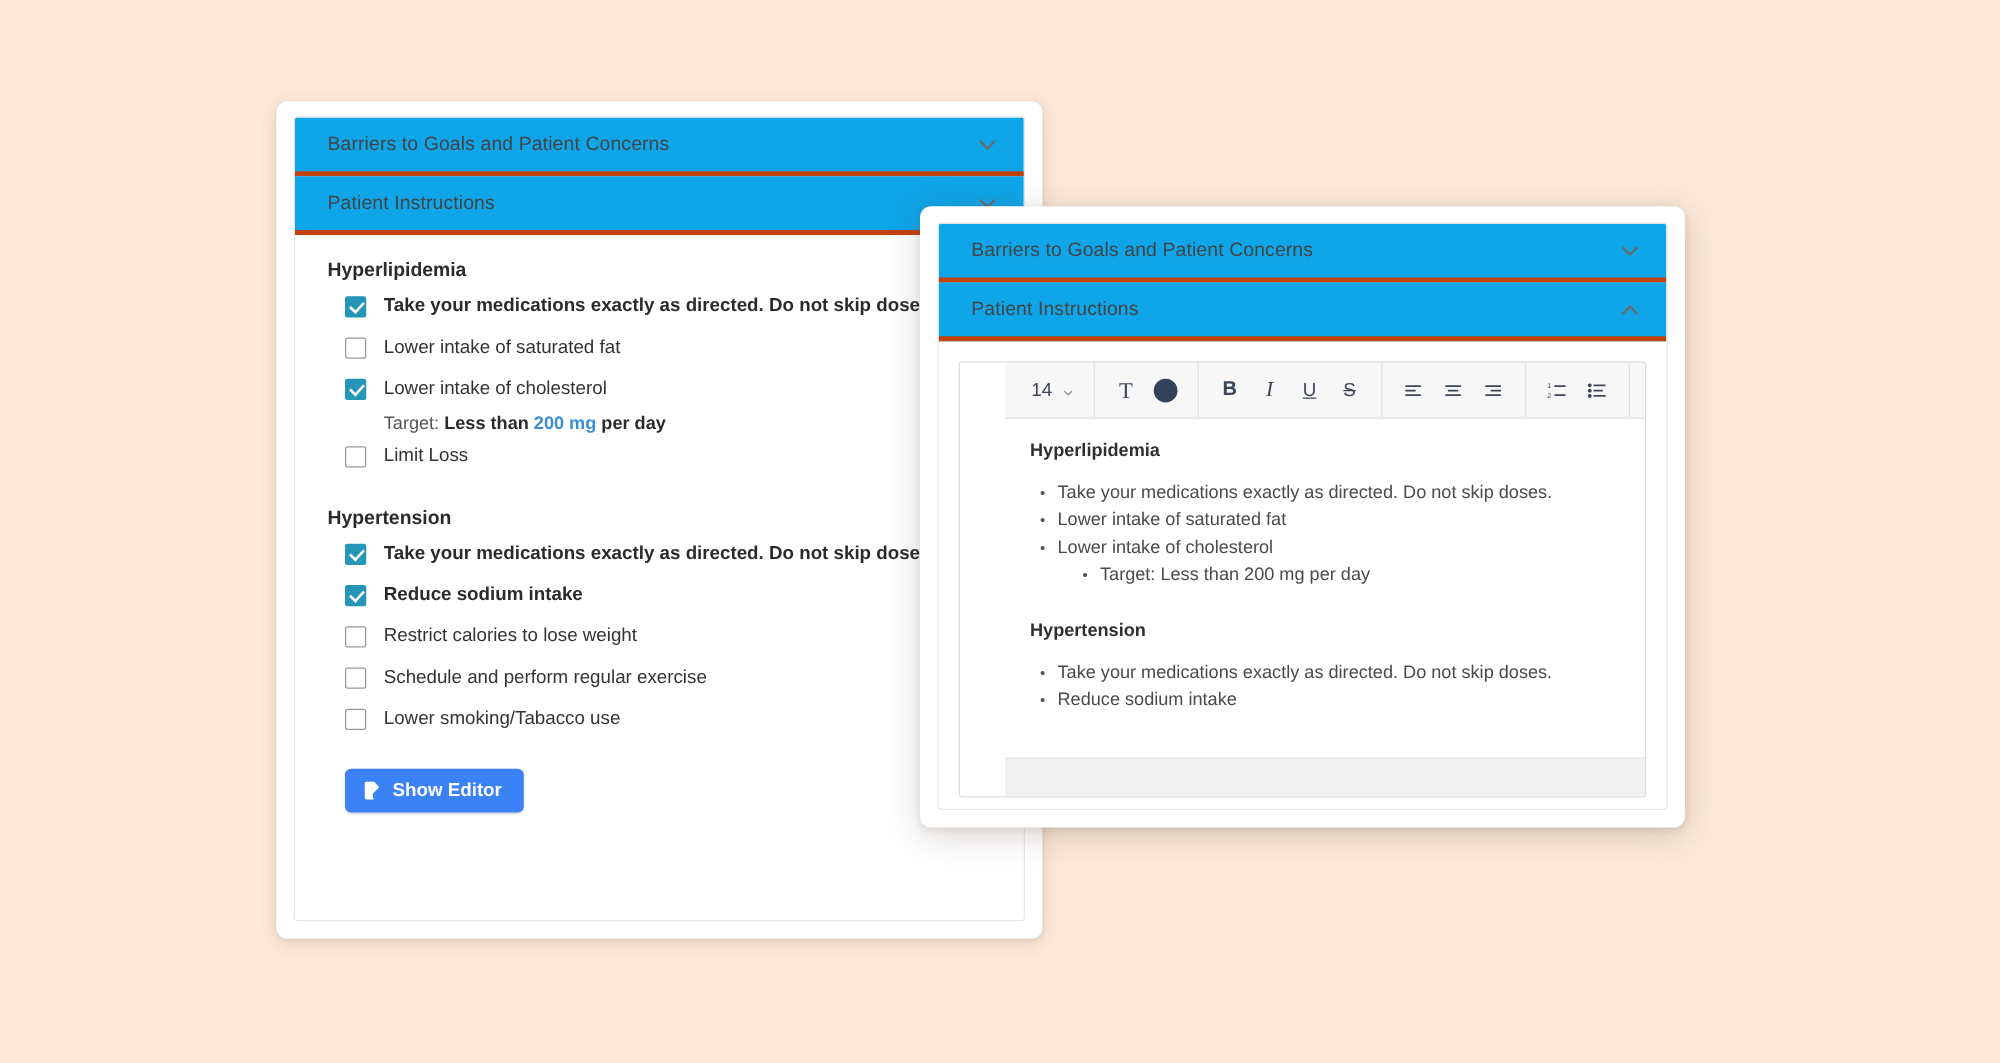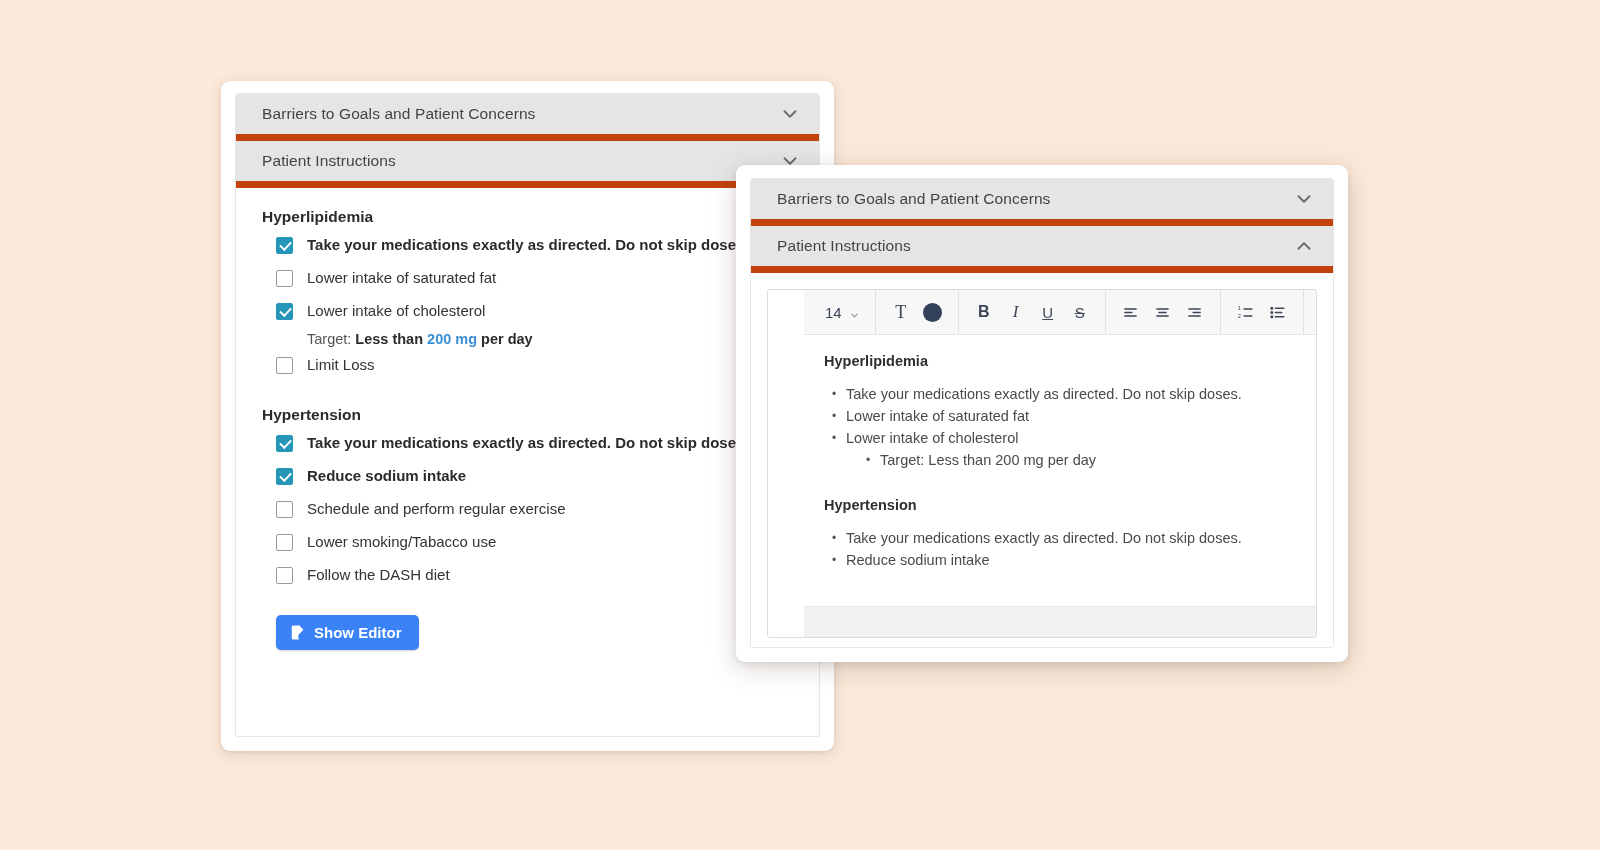--- a/index.html
+++ b/index.html
@@ -25,22 +25,22 @@
     position: absolute;
     left: 14px; top: 12px; right: 14px; bottom: 14px;
     border: 1px solid #e6e6e6;
     border-radius: 3px;
     background: #fff;
     overflow: hidden;
   }
 
   .acc-header {
     height: 47px;
-    background: #e5e5e5;
-    border-bottom: 7px solid #c2410c;
+    background: #0ea5e9;
+    border-bottom: 4px solid #c2410c;
     display: flex; align-items: center;
     padding: 0 18px 0 26px;
     cursor: pointer;
   }
   .acc-header .acc-title {
     font-size: 15.5px;
     color: #444;
     letter-spacing: .1px;
     flex: 1;
   }
@@ -294,29 +294,29 @@
         <div class="chk-row">
           <span class="cbox on"></span>
           <span class="chk-label">Take your medications exactly as directed. Do not skip doses.</span>
         </div>
         <div class="chk-row">
           <span class="cbox on"></span>
           <span class="chk-label">Reduce sodium intake</span>
         </div>
         <div class="chk-row">
           <span class="cbox"></span>
+          <span class="chk-label reg">Restrict calories to lose weight</span>
+        </div>
+        <div class="chk-row">
+          <span class="cbox"></span>
           <span class="chk-label reg">Schedule and perform regular exercise</span>
         </div>
         <div class="chk-row">
           <span class="cbox"></span>
           <span class="chk-label reg">Lower smoking/Tabacco use</span>
-        </div>
-        <div class="chk-row">
-          <span class="cbox"></span>
-          <span class="chk-label reg">Follow the DASH diet</span>
         </div>
 
         <button class="btn-primary">
           <span>
             <svg viewBox="0 0 24 24" fill="none" stroke="#ffffff" stroke-width="2.1" stroke-linecap="round" stroke-linejoin="round">
               <path d="M14 3H6a1 1 0 0 0-1 1v16a1 1 0 0 0 1 1h7" fill="#ffffff" stroke="#ffffff"></path>
               <path d="M14 3l5 5-7 7-4 1 1-4z" fill="#ffffff" stroke="#ffffff"></path>
             </svg>
           </span>
           <span>Show Editor</span>

